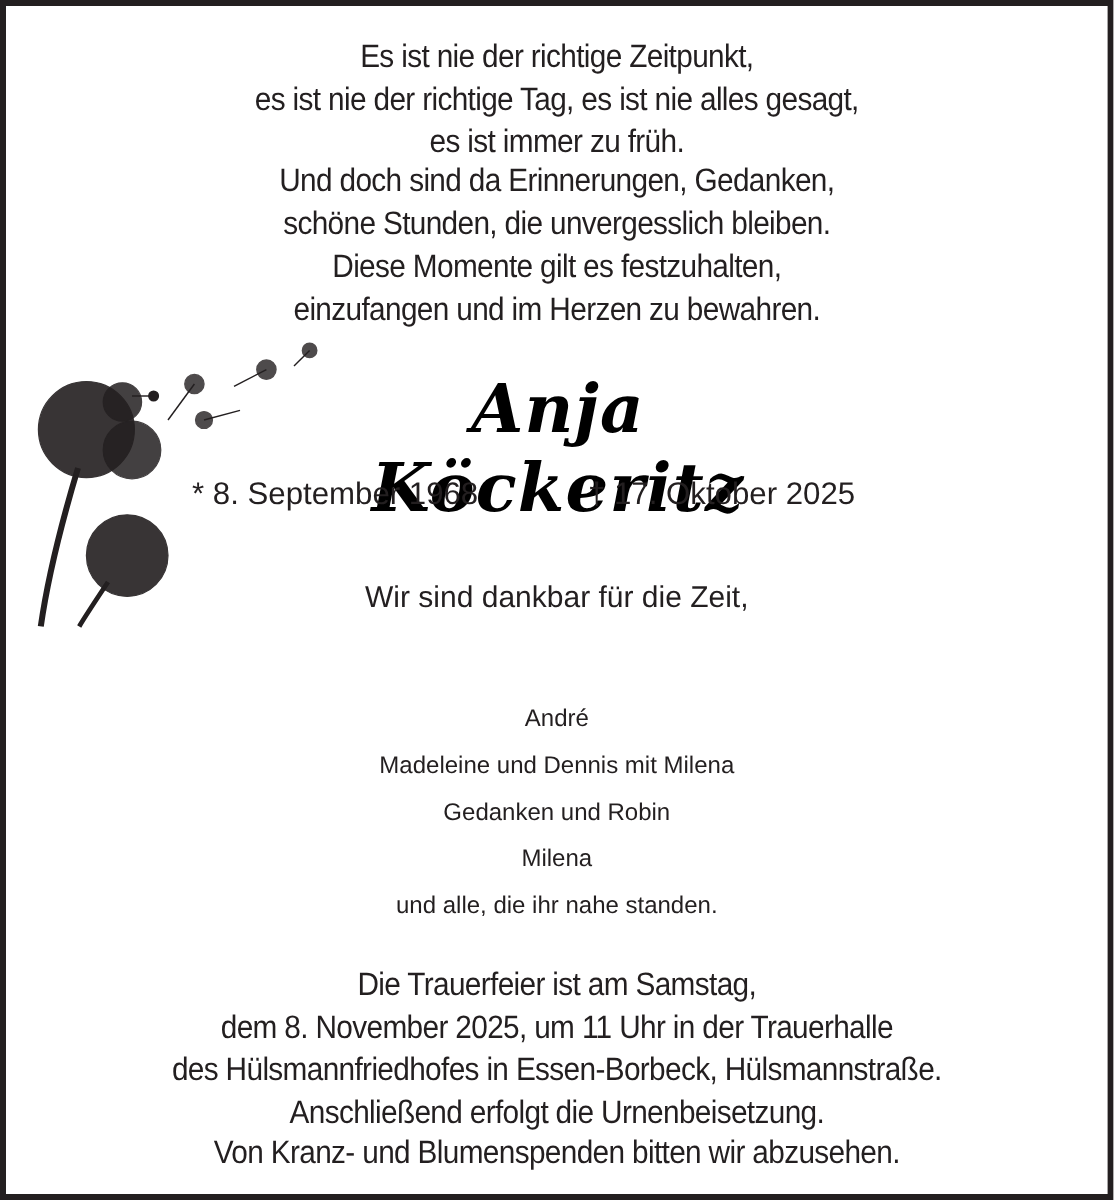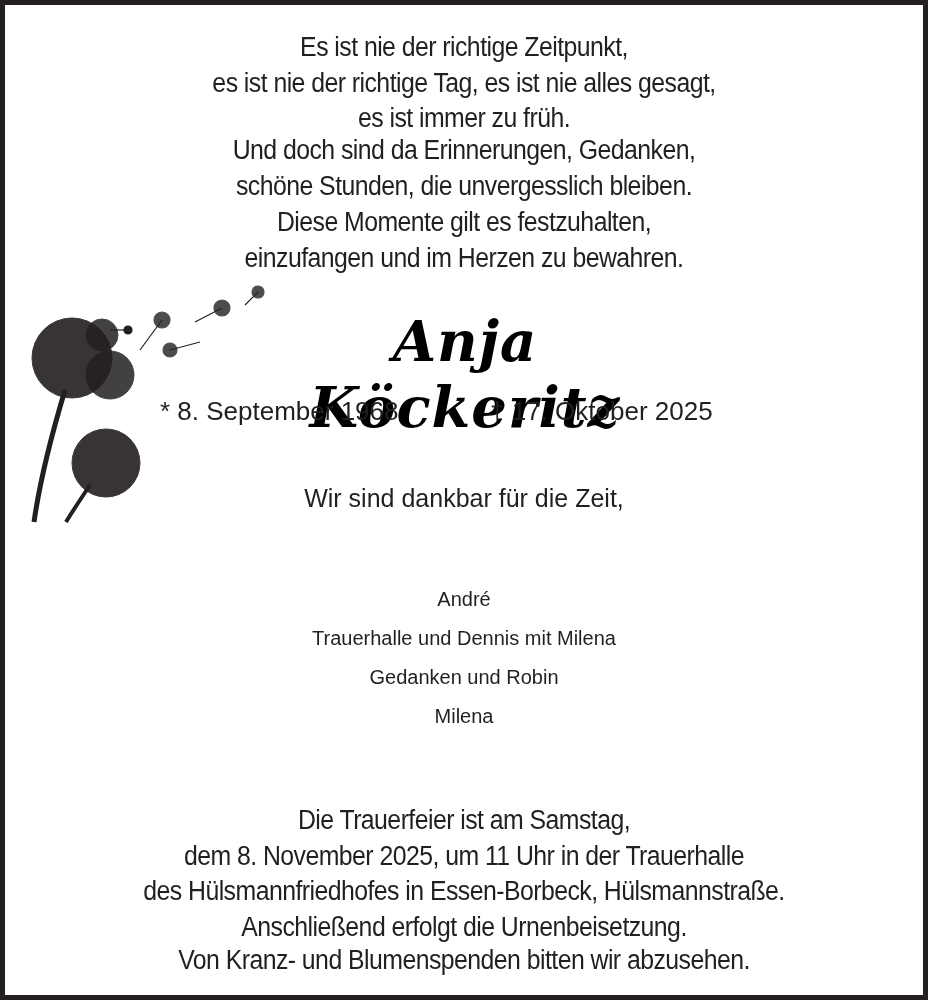--- a/index.html
+++ b/index.html
@@ -81,23 +81,24 @@
   <span class="birth">* 8. September 1968</span>
   <span class="death">† 17. Oktober 2025</span>
 </div>
 
 <div class="t reg" style="top:480px; font-size:25px; line-height:36px;">
   <div>Wir sind dankbar für die Zeit,</div>
 </div>
 
 <div class="t reg" style="top:580px; font-size:20px; line-height:39px;">
   <div>André</div>
-  <div>Trauerhalle und Dennis mit Milena</div>
+  <div>Madeleine und Dennis mit Milena</div>
   <div>Gedanken und Robin</div>
   <div>Milena</div>
+  <div>und alle, die ihr nahe standen.</div>
 </div>
 
 <div class="t cond" style="top:803px;">
   <div>Die Trauerfeier ist am Samstag,</div>
   <div>dem 8. November 2025, um 11 Uhr in der Trauerhalle</div>
   <div>des Hülsmannfriedhofes in Essen-Borbeck, Hülsmannstraße.</div>
   <div>Anschließend erfolgt die Urnenbeisetzung.</div>
 </div>
 <div class="t cond" style="top:943px;">Von Kranz- und Blumenspenden bitten wir abzusehen.</div>
 

